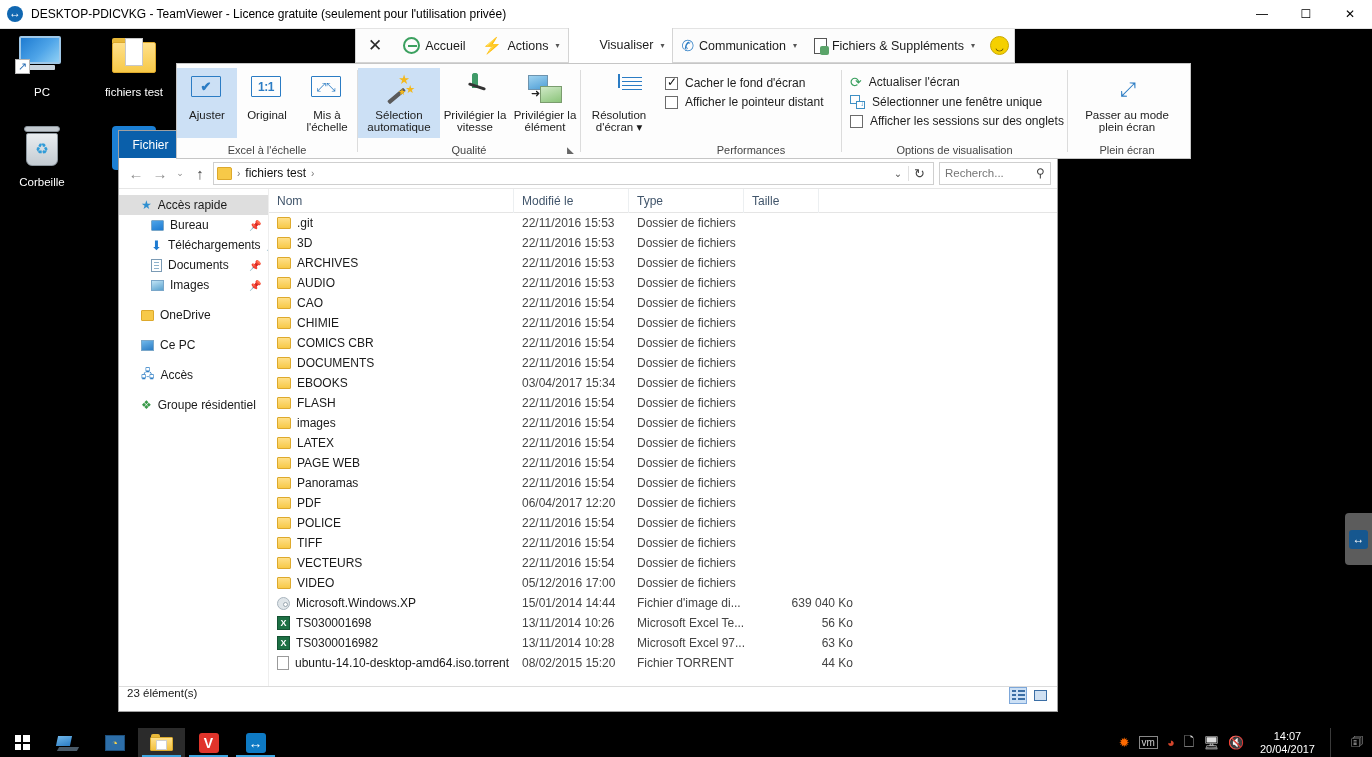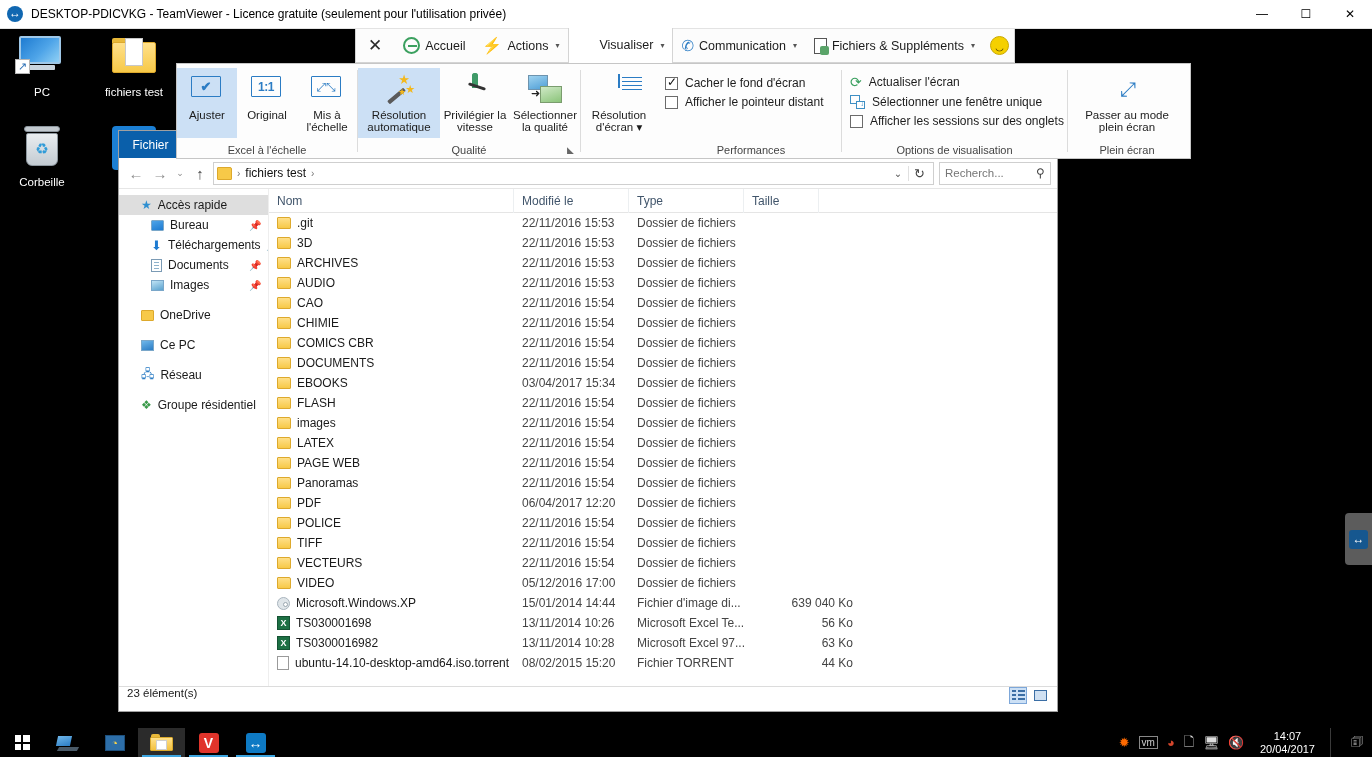--- a/index.html
+++ b/index.html
@@ -412,21 +412,21 @@
           <span>OneDrive</span>
         </div>
         <div class="nav-gap"></div>
         <div class="nav-item">
           <span class="ni-pc"></span>
           <span>Ce PC</span>
         </div>
         <div class="nav-gap"></div>
         <div class="nav-item">
           <span class="ni-net">🖧</span>
-          <span>Réseau</span>
+          <span>Accès</span>
         </div>
         <div class="nav-gap"></div>
         <div class="nav-item">
           <span class="ni-group">❖</span>
           <span>Groupe résidentiel</span>
         </div>
       </div>
 
       <div class="fe-list">
         <div class="colhead">
@@ -698,37 +698,37 @@
       <div class="rgroup-items">
         <div class="rbtn sel" style="width:82px">
           <span class="rbtn-ic">
             <span class="ic-wand">
                 <span class="stick"></span>
                 <span class="s1">★</span>
                 <span class="s2">★</span>
                 <span class="s3">★</span>
               </span>
           </span>
-          <span class="rlabel">Résolution automatique</span>
+          <span class="rlabel">Sélection automatique</span>
         </div>
         <div class="rbtn" style="width:70px">
           <span class="rbtn-ic">
             <span class="ic-gauge"><span class="arc"></span><span class="needle"></span></span>
           </span>
           <span class="rlabel">Privilégier la vitesse</span>
         </div>
         <div class="rbtn" style="width:70px">
           <span class="rbtn-ic">
             <span class="ic-qual">
                 <span class="p1"></span>
                 <span class="p2"></span>
                 <span class="ar">➜</span>
               </span>
           </span>
-          <span class="rlabel">Sélectionner la qualité</span>
+          <span class="rlabel">Privilégier la élément</span>
         </div>
       </div>
       <div class="rgroup-label">
         <span>Qualité</span>
         <span class="dlg-launch" style="position:absolute; right:6px;">◣</span>
       </div>
     </div>
     <div class="rsep"></div>
 
     <div class="rgroup" style="width:260px">

